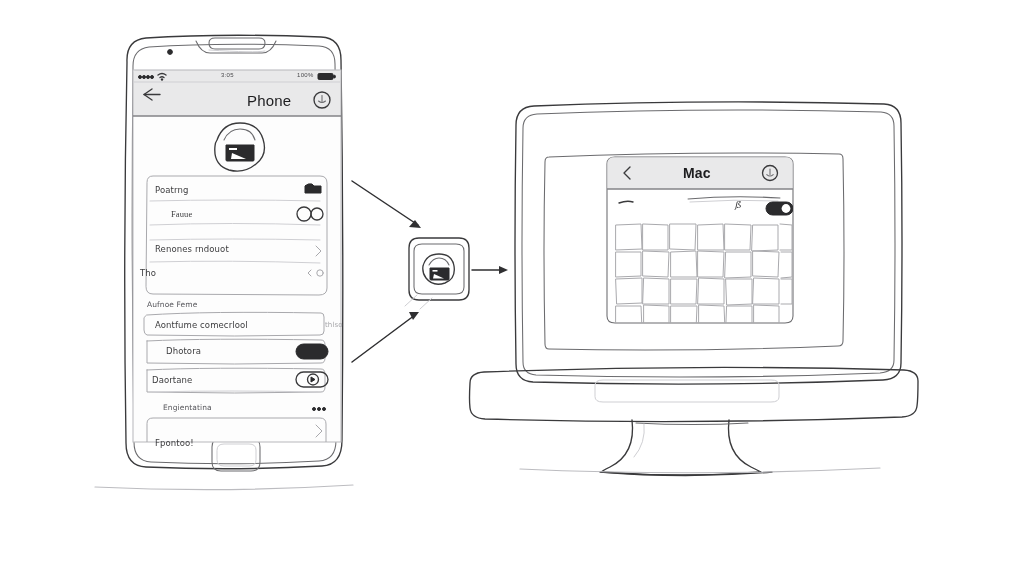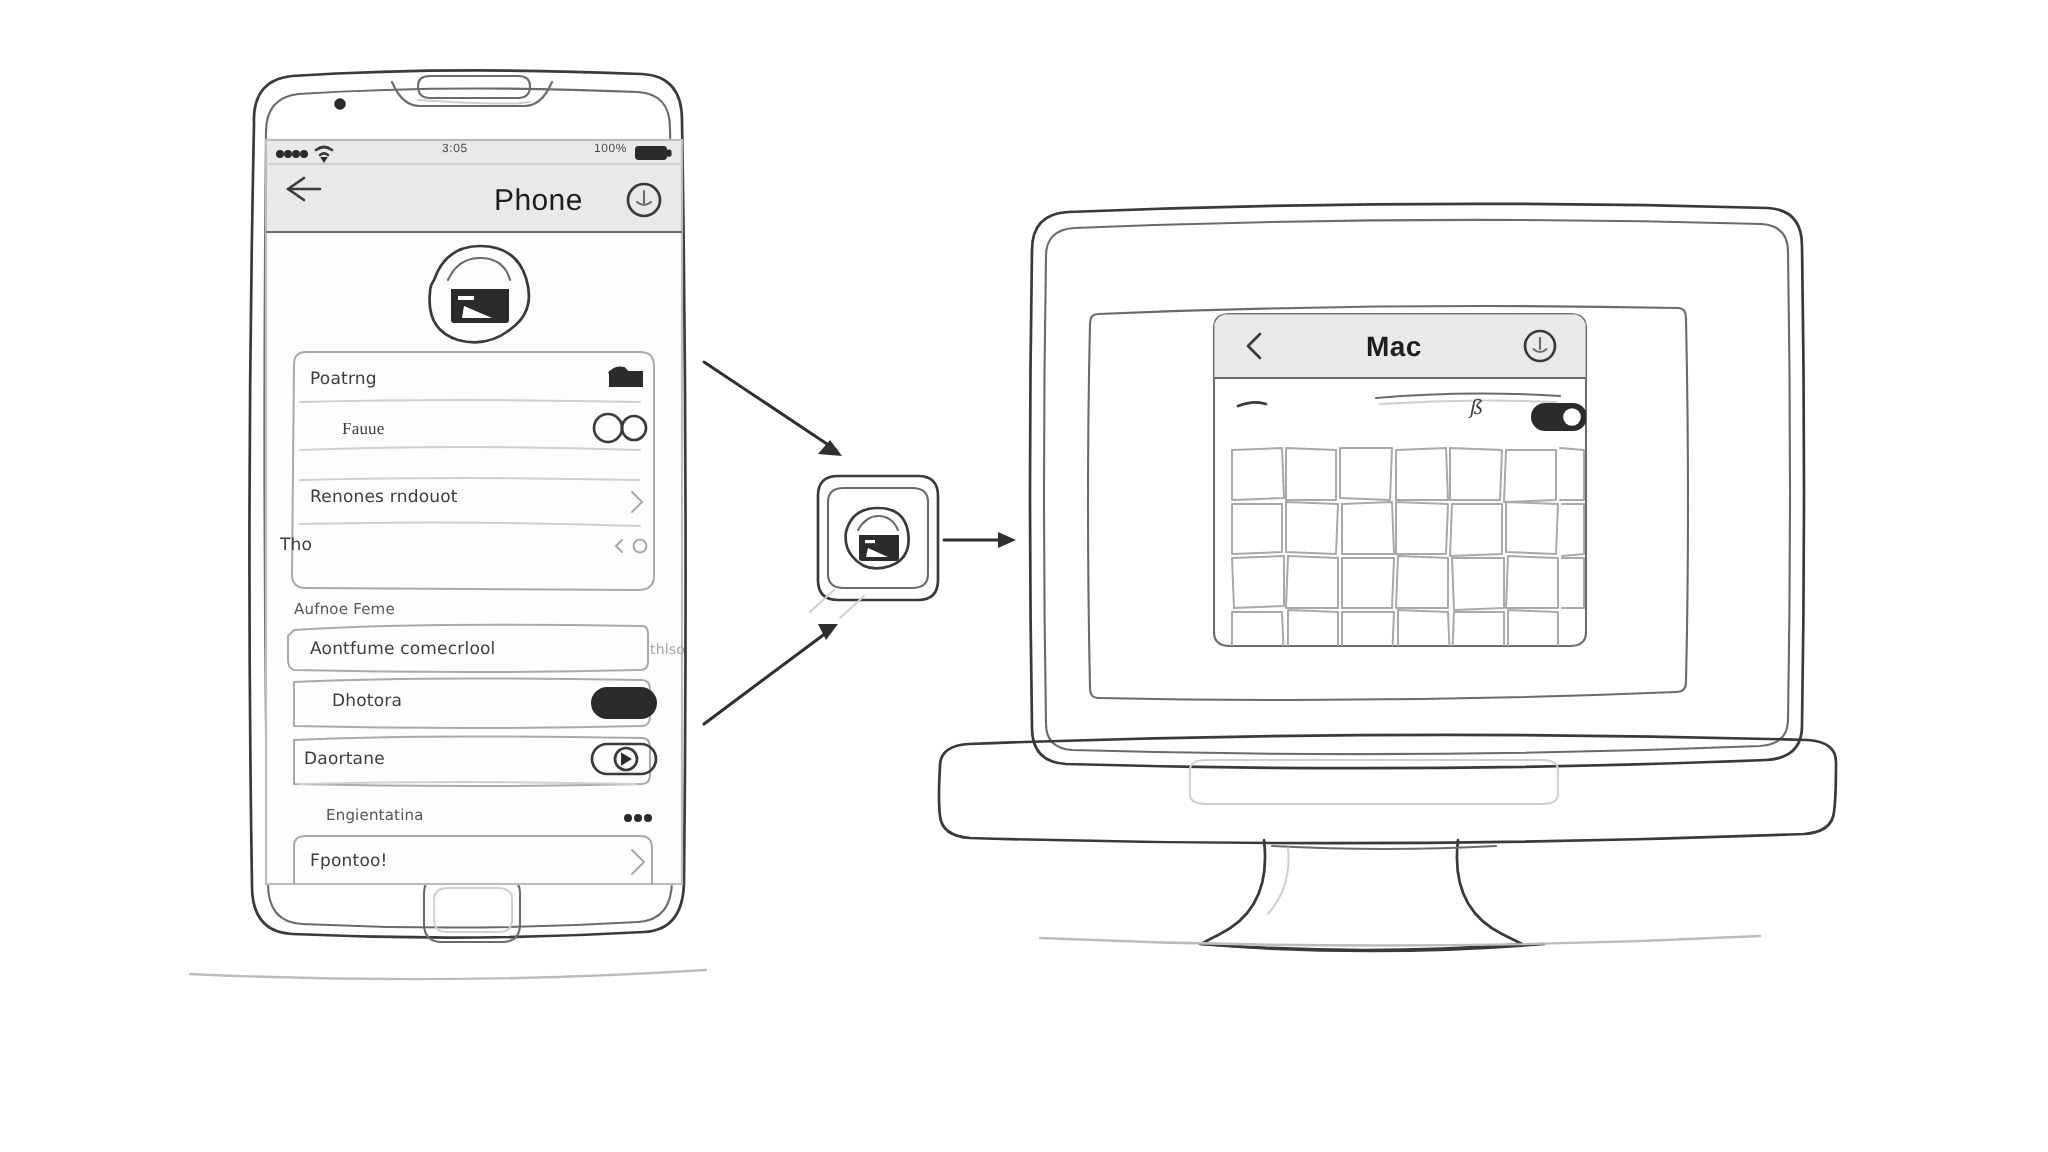--- a/index.html
+++ b/index.html
@@ -312,19 +312,19 @@
   <div class="txt row-label" style="left:155px;top:244px;">Renones rndouot</div>
   <div class="txt row-label" style="left:140px;top:268px;">Tho</div>
 
   <div class="txt section-hdr" style="left:147px;top:300px;">Aufnoe Feme</div>
   <div class="txt row-label" style="left:155px;top:320px;">Aontfume comecrlool</div>
   <div class="txt row-value" style="left:297px;top:321px;padding-left:28px;">thlso</div>
   <div class="txt row-label" style="left:150px;top:346px;padding-left:16px;">Dhotora</div>
   <div class="txt row-label" style="left:152px;top:375px;">Daortane</div>
 
   <div class="txt section-hdr" style="left:163px;top:403px;">Engientatina</div>
-  <div class="txt row-label" style="left:155px;top:426px;">Fpontoo!</div>
+  <div class="txt row-label" style="left:155px;top:438px;">Fpontoo!</div>
 
   <div class="txt mac-title" style="left:683px;top:165px;font-weight:bold;">Mac</div>
 
   <div class="txt mac-scrib" style="left:735px;top:199px;">ß</div>
 
 </div>
 
 </body></html>

